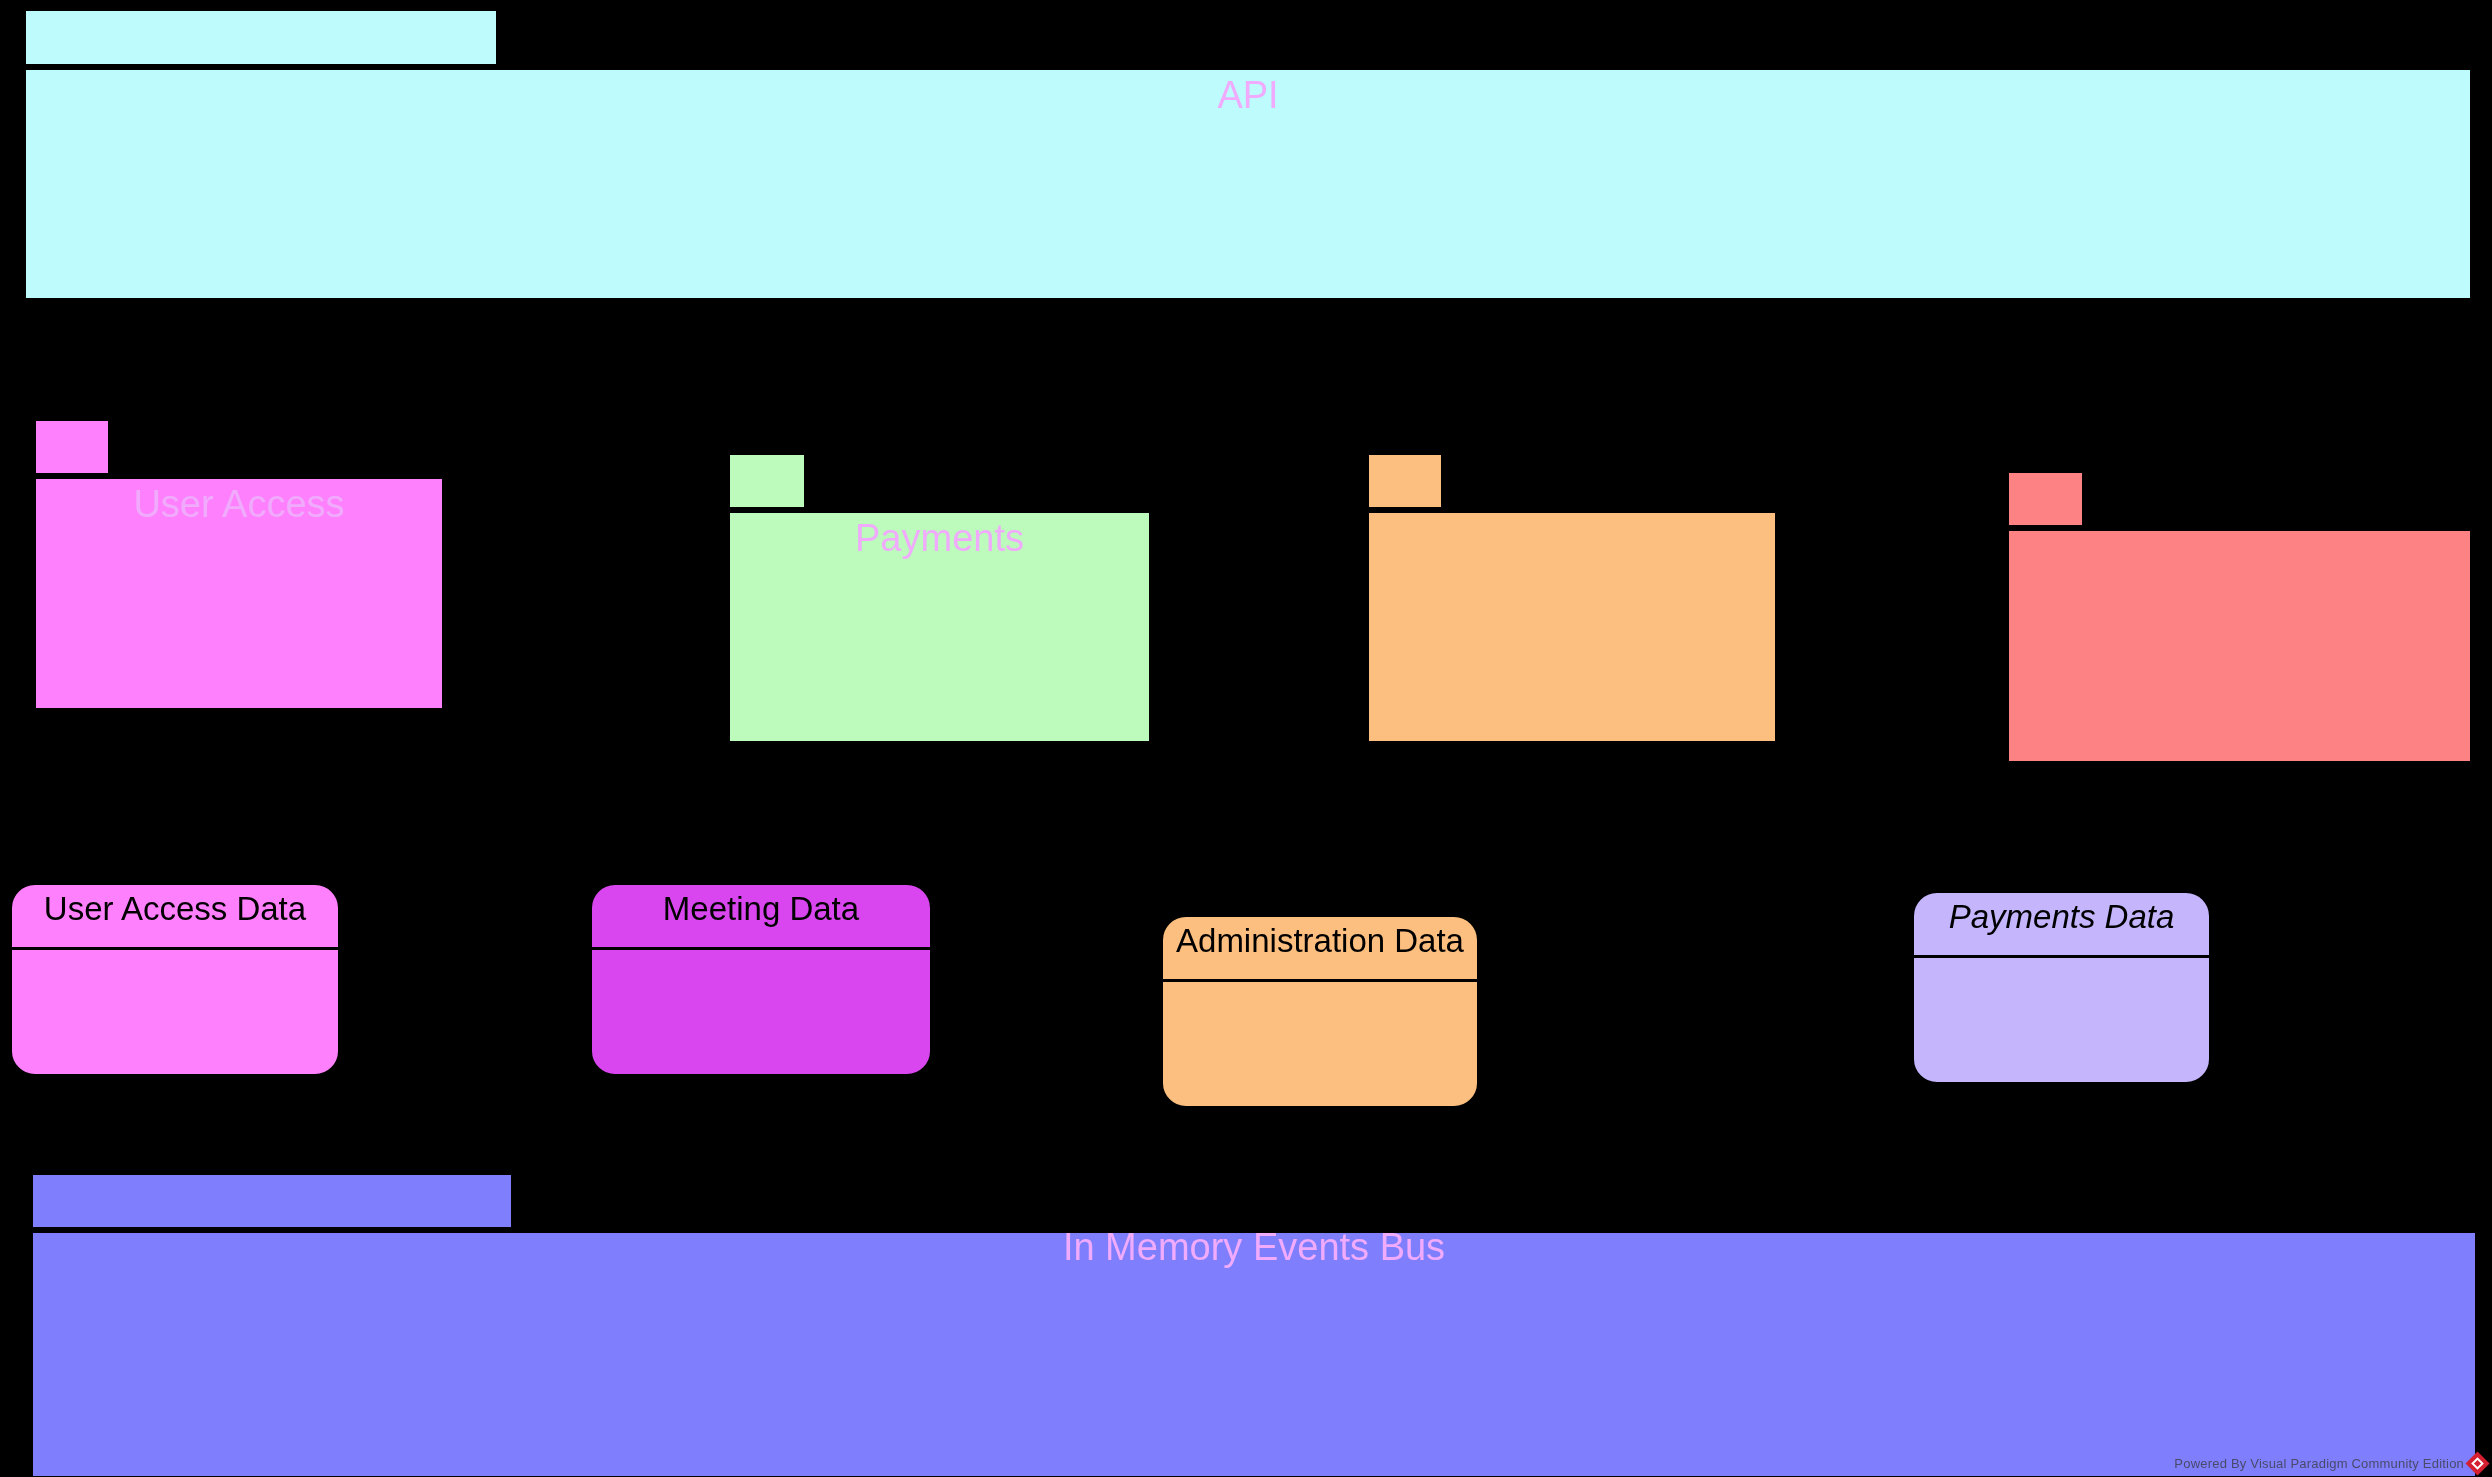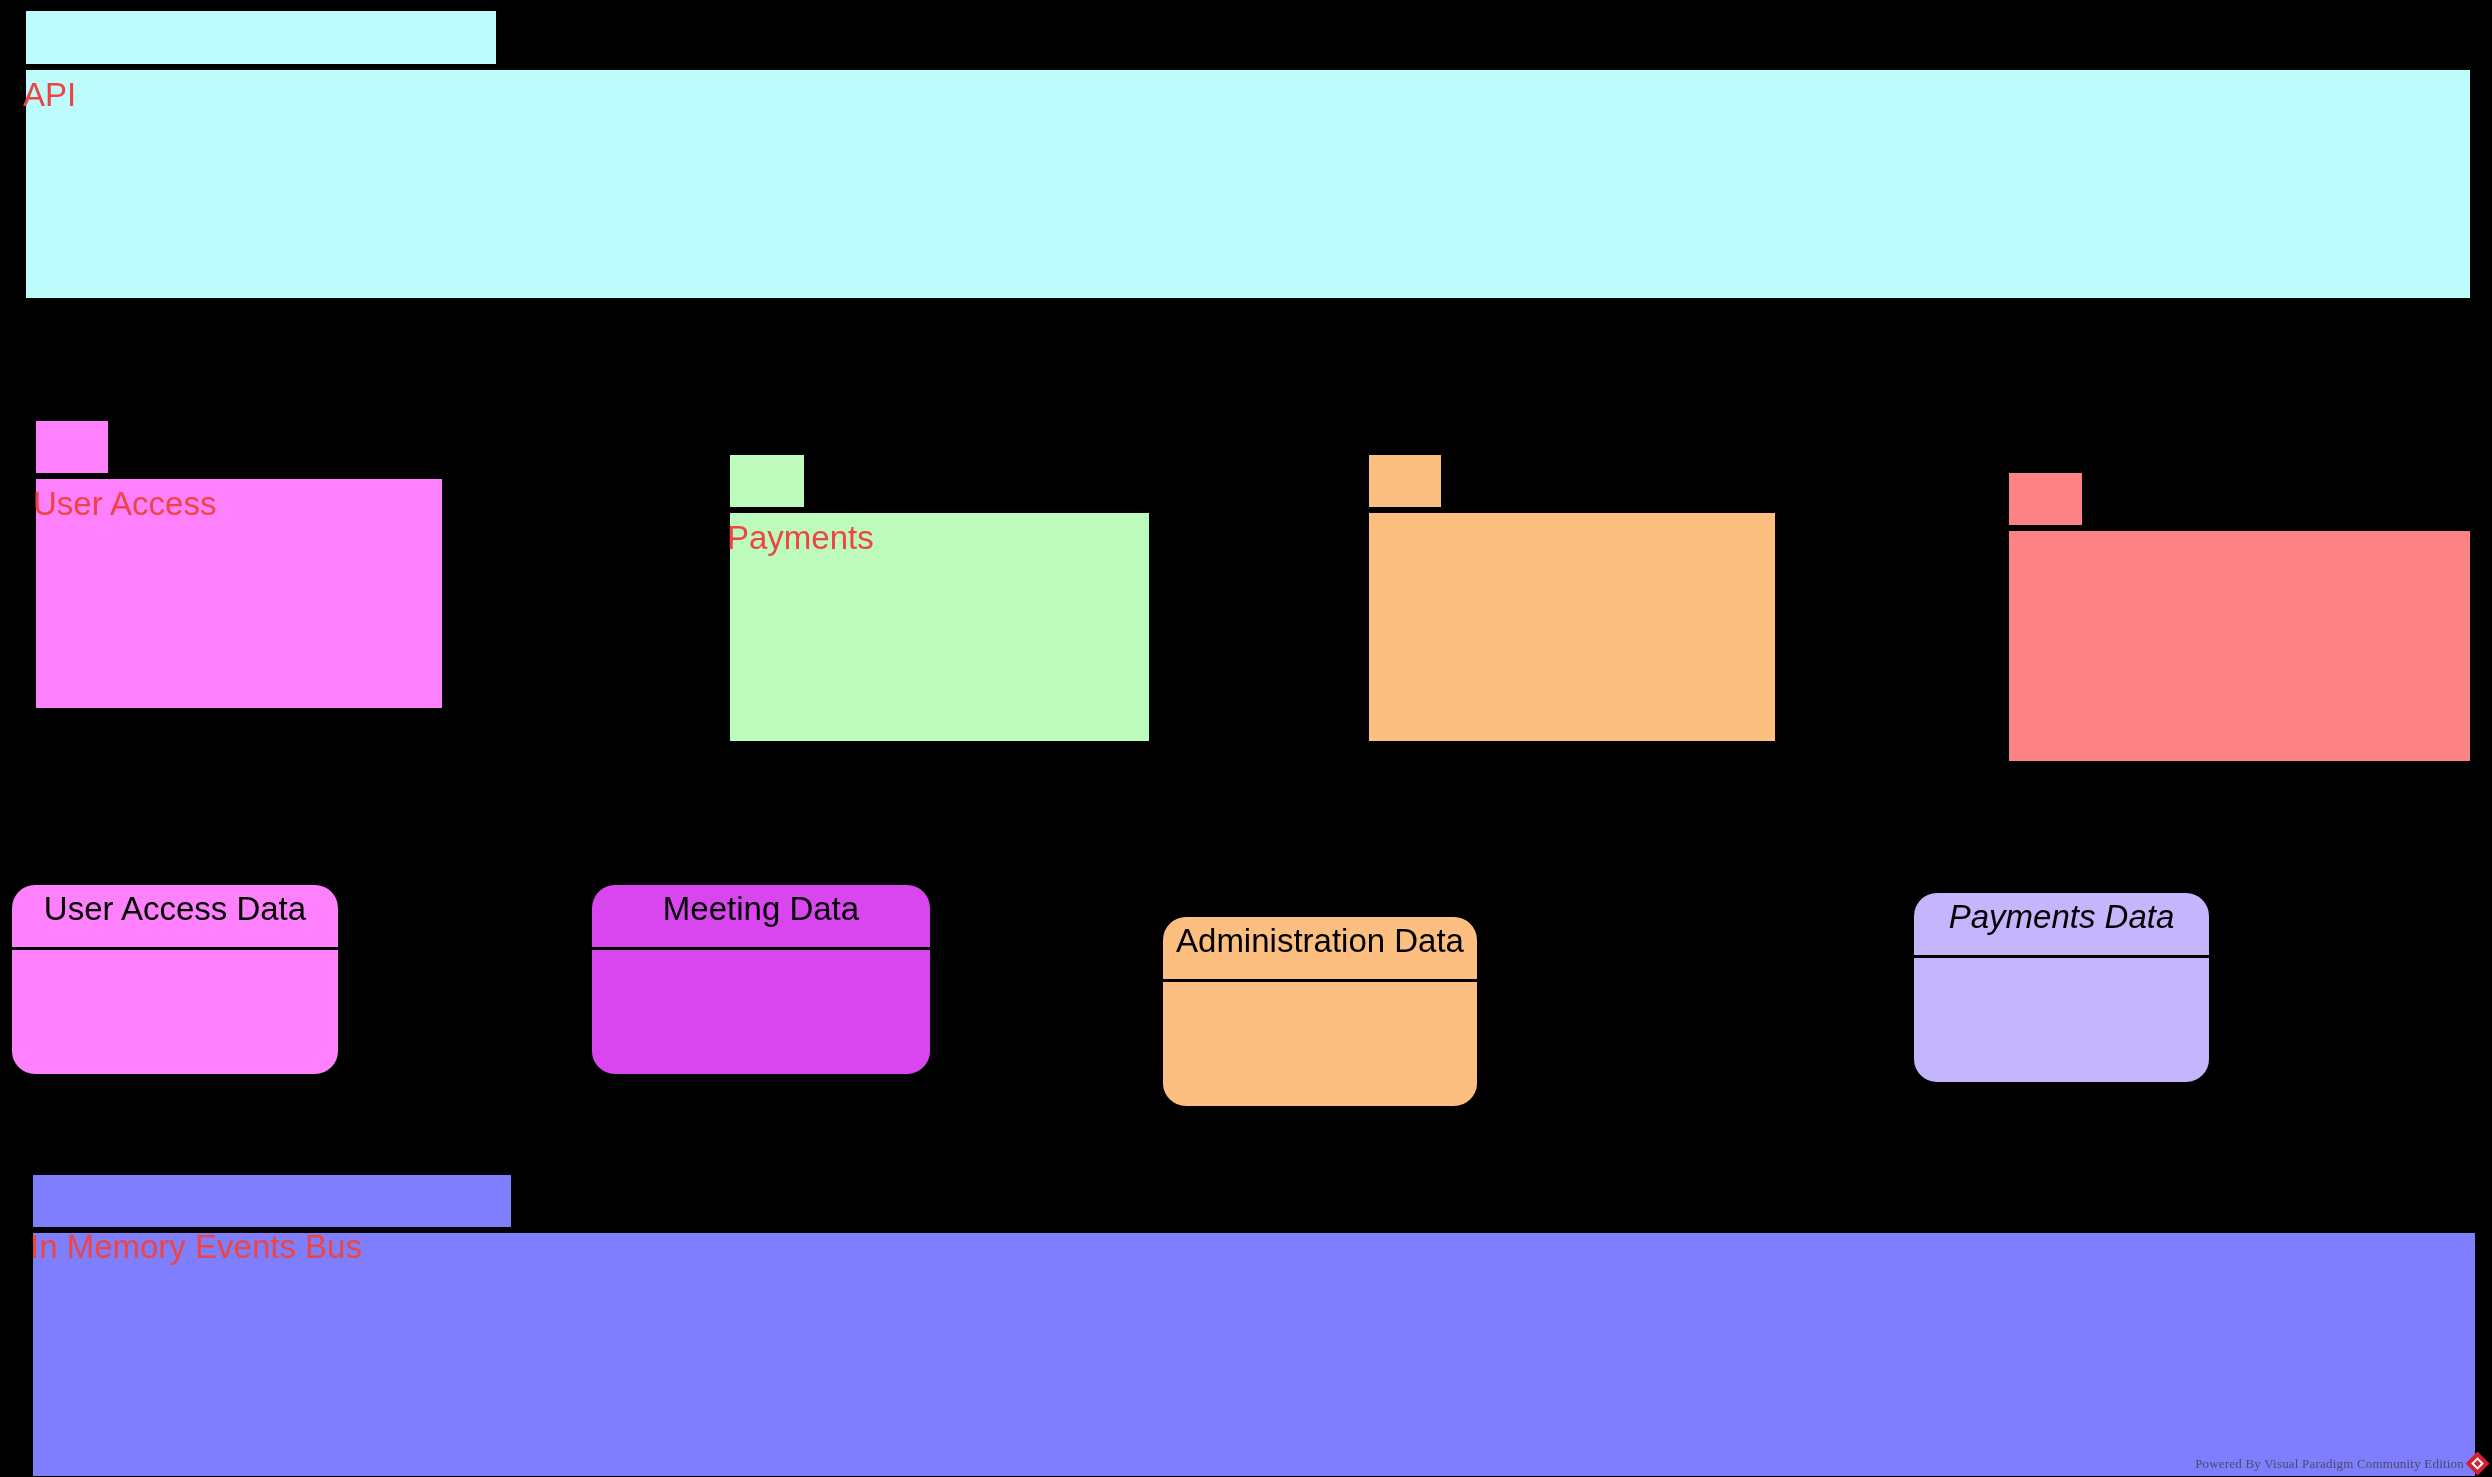--- a/index.html
+++ b/index.html
@@ -33,23 +33,23 @@
   .package .pkg-body {
     position: absolute;
     left: 0;
     box-sizing: border-box;
     border: 3px solid #000000;
   }
   .package .pkg-title {
     position: absolute;
     left: 0;
     width: 100%;
-    text-align: left;
-    color: #ef4444;
-    font-size: 33px;
+    text-align: center;
+    color: #f0abfc;
+    font-size: 38px;
     line-height: 38px;
     white-space: nowrap;
     pointer-events: none;
   }
 
   
   .datastore {
     position: absolute;
     box-sizing: border-box;
     border: 3px solid #000000;
@@ -70,21 +70,20 @@
 
   
   #watermark {
     position: absolute;
     right: 6px;
     bottom: 6px;
     display: flex;
     align-items: center;
     gap: 5px;
     pointer-events: none;
-    font-family: Liberation Serif, serif;
   }
   #watermark .wm-text {
     font-size: 13px;
     color: #4a4a6b;
     white-space: nowrap;
     letter-spacing: 0.2px;
   }
   #watermark .wm-logo {
     width: 17px;
     height: 17px;

